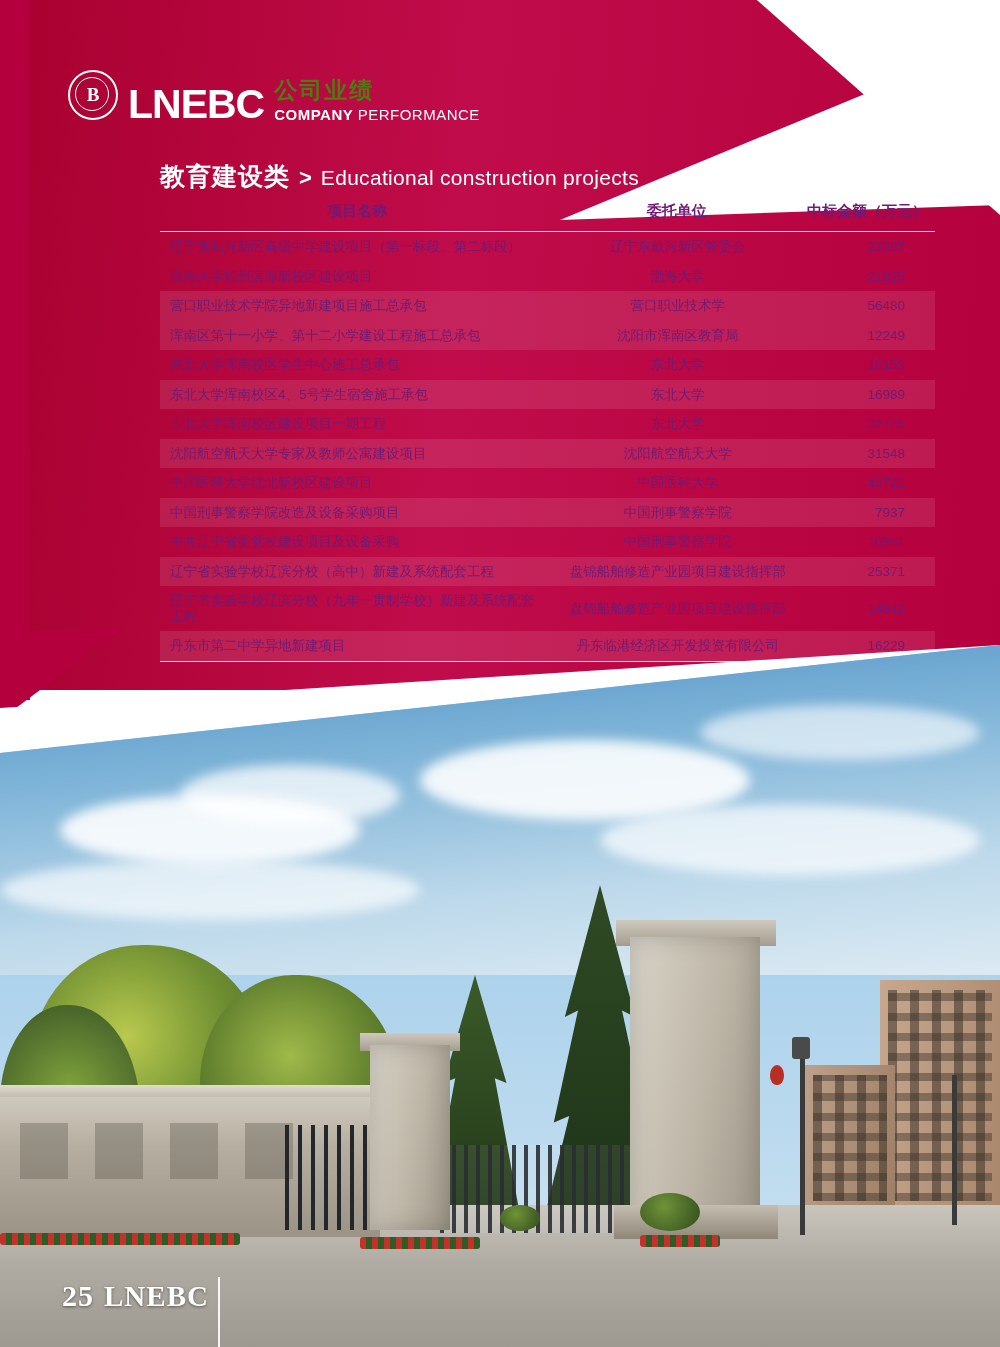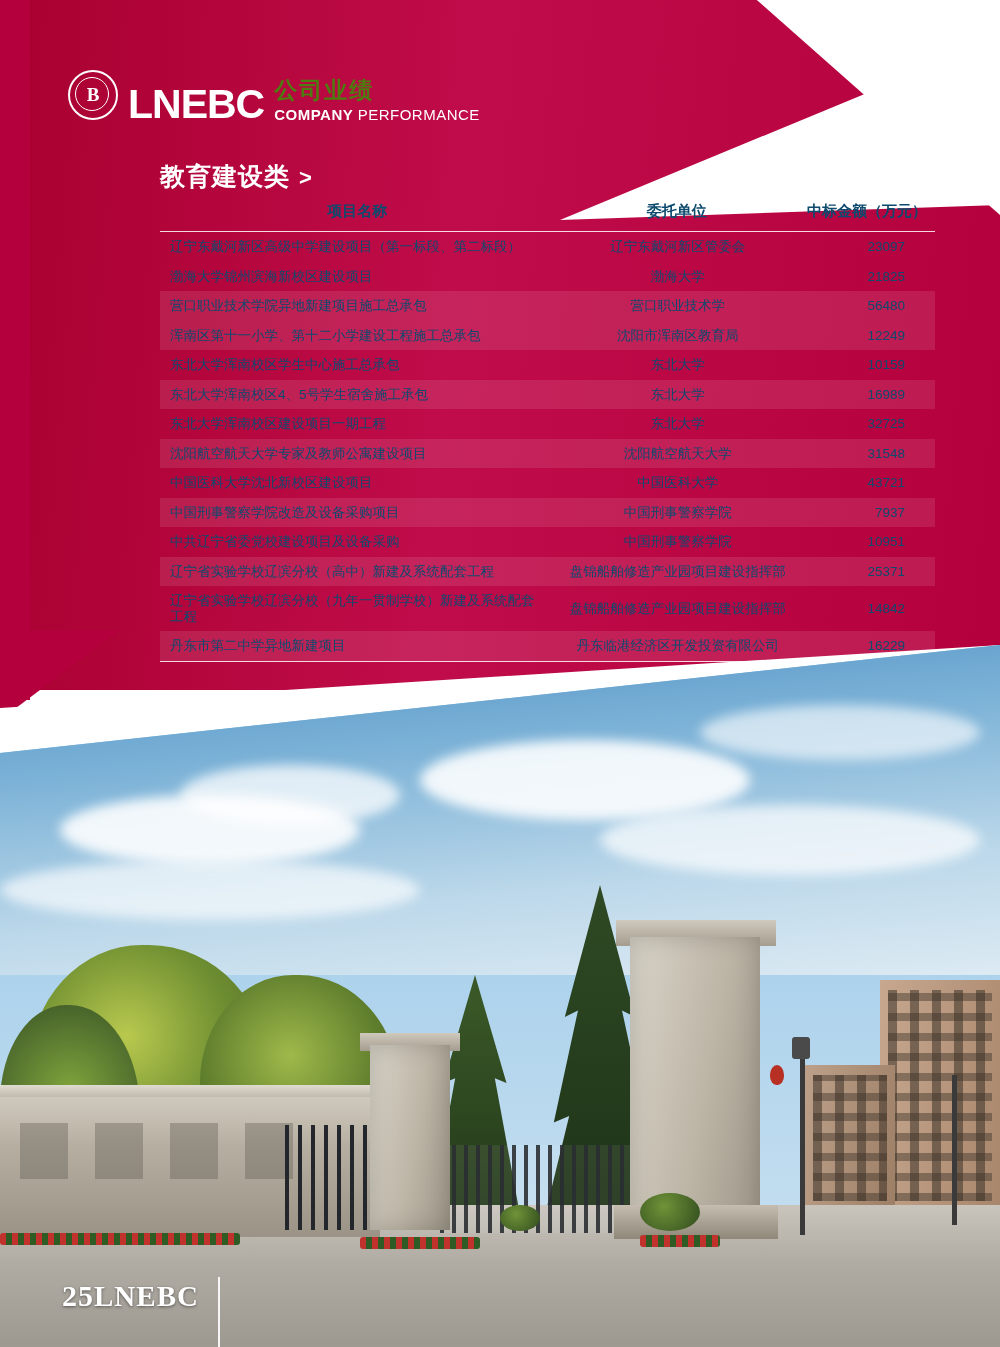--- a/index.html
+++ b/index.html
@@ -147,21 +147,21 @@
 
   
   .table-wrap {
     position: absolute;
     left: 160px; top: 196px;
     width: 775px;
   }
   table.perf {
     width: 100%;
     border-collapse: collapse;
-    color: #0c4a6e;
+    color: #701a75;
     font-size: 13.5px;
   }
   table.perf thead th {
     font-weight: bold;
     font-size: 15px;
     padding: 6px 8px 10px 8px;
     border-bottom: 1px solid rgba(255,255,255,0.85);
     text-align: center;
     white-space: nowrap;
   }
@@ -335,20 +335,21 @@
     background: radial-gradient(circle at 40% 35%, #6f9338, #2f4a1d);
     border-radius: 50%;
   }
 
   
   .page-number {
     position: absolute;
     left: 62px; bottom: 34px;
     display: flex;
     align-items: baseline;
+    gap: 10px;
     color: #ffffff;
     font-family: "Liberation Serif", serif;
     font-weight: bold;
     letter-spacing: 1px;
     text-shadow: 0 1px 3px rgba(0,0,0,.5);
   }
   .page-number .num { font-size: 30px; }
   .page-number .brand { font-size: 29px; }
   .page-rule {
     position: absolute;
@@ -379,20 +380,21 @@
       <div class="logo-en">
         <span>COMPANY</span>
         <span class="light">PERFORMANCE</span>
       </div>
     </div>
   </div>
 
   <div class="section-title">
     <span class="cn">教育建设类</span>
     <span class="arrow">&gt;</span>
+    <span class="en">Educational construction projects</span>
   </div>
 
   <div class="table-wrap">
     <table class="perf">
       <thead>
         <tr>
           <th class="c-name">项目名称</th>
           <th class="c-client">委托单位</th>
           <th class="c-amount">中标金额（万元）</th>
         </tr>

